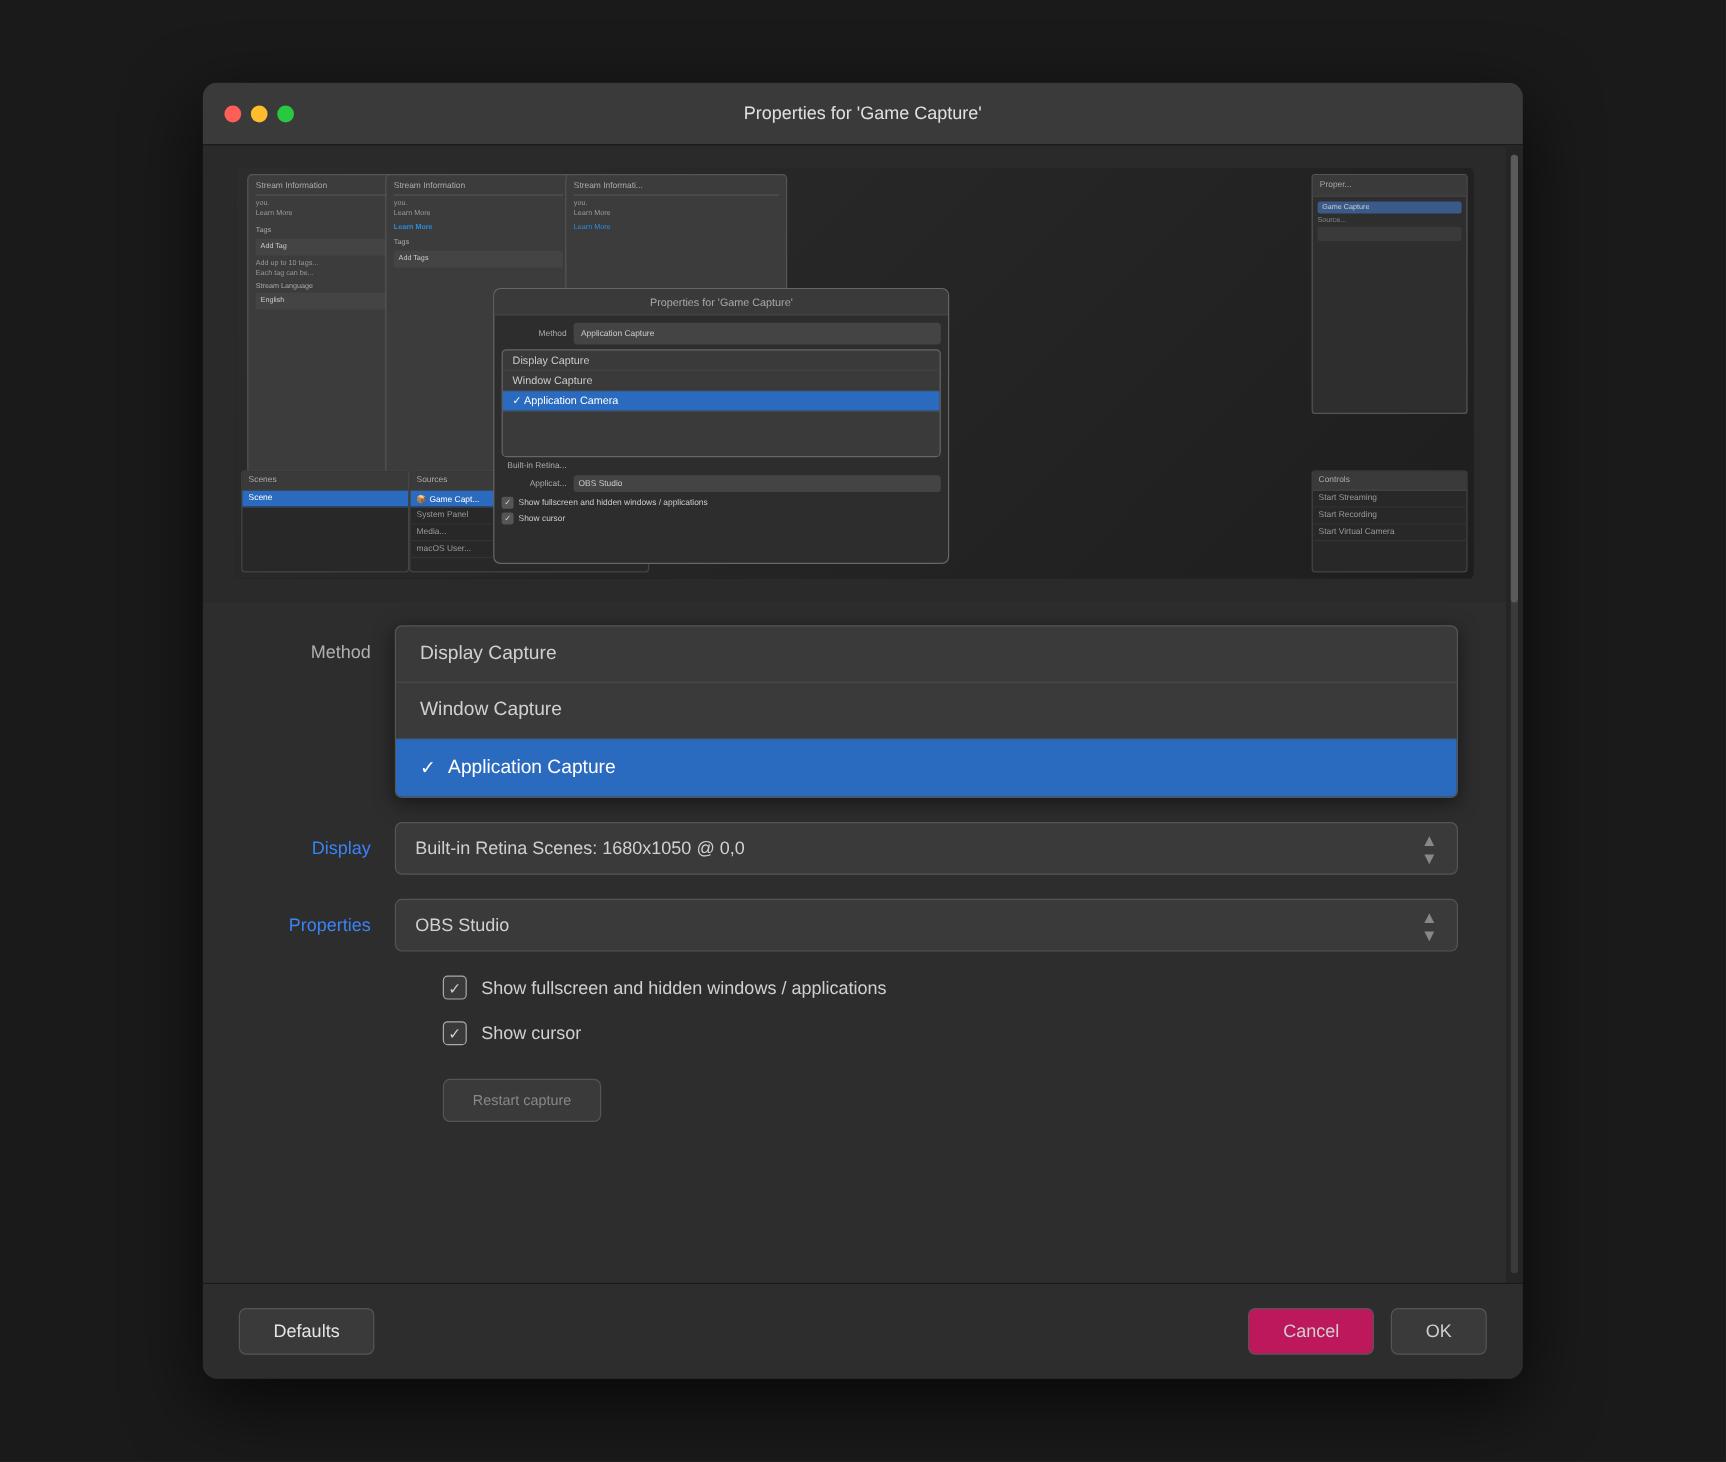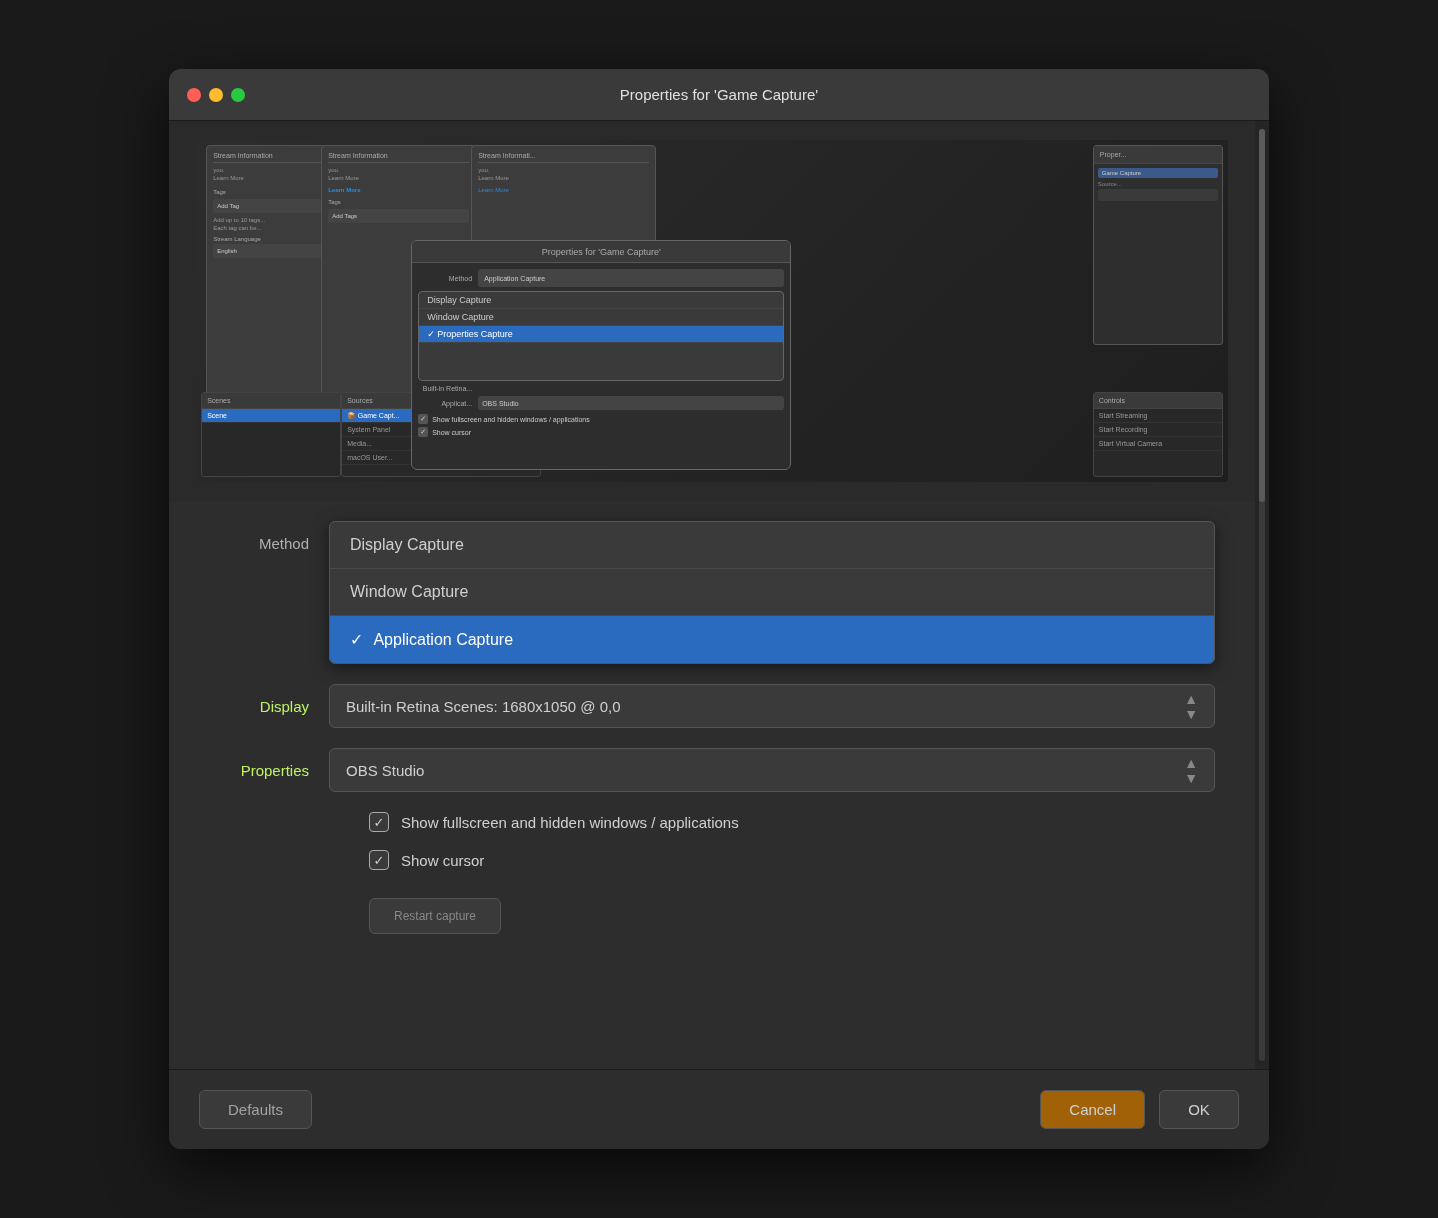--- a/index.html
+++ b/index.html
@@ -336,21 +336,21 @@
     }
 
     .form-row {
       display: flex;
       align-items: center;
       margin-bottom: 20px;
     }
 
     .form-label {
       width: 120px;
-      color: #bef264;
+      color: #3b82f6;
       font-size: 15px;
       text-align: right;
       padding-right: 20px;
       flex-shrink: 0;
     }
 
     .select-display {
       flex: 1;
       background: #3a3a3a;
       border: 1px solid #555;
@@ -435,34 +435,34 @@
       align-items: center;
       justify-content: space-between;
       padding: 0 30px;
       flex-shrink: 0;
     }
 
     .btn-defaults {
       background: #3a3a3a;
       border: 1px solid #555;
       border-radius: 6px;
-      color: #a3a3a3;
+      color: #e5e5e5;
       font-size: 15px;
       padding: 10px 28px;
       cursor: pointer;
       min-width: 100px;
     }
 
     .btn-group {
       display: flex;
       gap: 14px;
     }
 
     .btn-cancel {
-      background: #a16207;
+      background: #be185d;
       border: 1px solid #555;
       border-radius: 6px;
       color: #d0d0d0;
       font-size: 15px;
       padding: 10px 28px;
       cursor: pointer;
       min-width: 100px;
     }
 
     .btn-ok {
@@ -536,21 +536,21 @@
                 <div class="mock-dialog-title">Properties for 'Game Capture'</div>
                 <div style="padding:6px;">
                   <div style="display:flex;align-items:center;margin-bottom:4px;">
                     <div style="width:60px;font-size:7px;color:#aaa;text-align:right;padding-right:6px;">Method</div>
                     <div style="flex:1;background:#444;border-radius:3px;height:18px;display:flex;align-items:center;padding:0 6px;font-size:7px;color:#ccc;">Application Capture</div>
                   </div>
 
                   <div class="mock-dropdown-overlay" style="position:relative;left:auto;top:auto;width:100%;margin-bottom:4px;">
                     <div class="mock-dd-item">Display Capture</div>
                     <div class="mock-dd-item">Window Capture</div>
-                    <div class="mock-dd-item selected">✓ Properties Capture</div>
+                    <div class="mock-dd-item selected">✓ Application Camera</div>
                   </div>
                   <div style="display:flex;align-items:center;margin-bottom:4px;">
                     <div style="width:60px;font-size:7px;color:#aaa;text-align:right;padding-right:6px;">Built-in Retina...</div>
                   </div>
                   <div style="display:flex;align-items:center;margin-bottom:4px;">
                     <div style="width:60px;font-size:7px;color:#aaa;text-align:right;padding-right:6px;">Applicat...</div>
                     <div style="flex:1;background:#444;border-radius:3px;height:14px;display:flex;align-items:center;padding:0 4px;font-size:7px;color:#ccc;">OBS Studio</div>
                   </div>
                   <div style="display:flex;align-items:center;gap:4px;margin-bottom:3px;">
                     <div style="width:10px;height:10px;background:#555;border-radius:2px;display:flex;align-items:center;justify-content:center;font-size:7px;color:#ccc;">✓</div>

